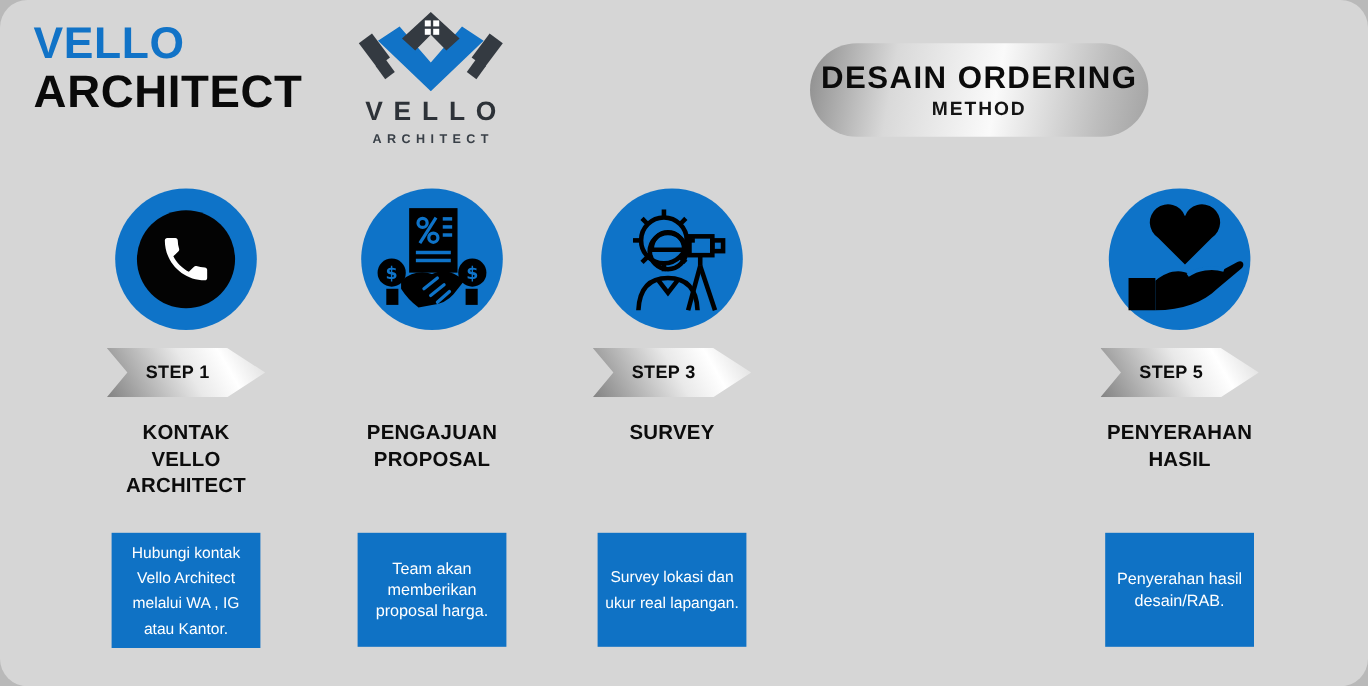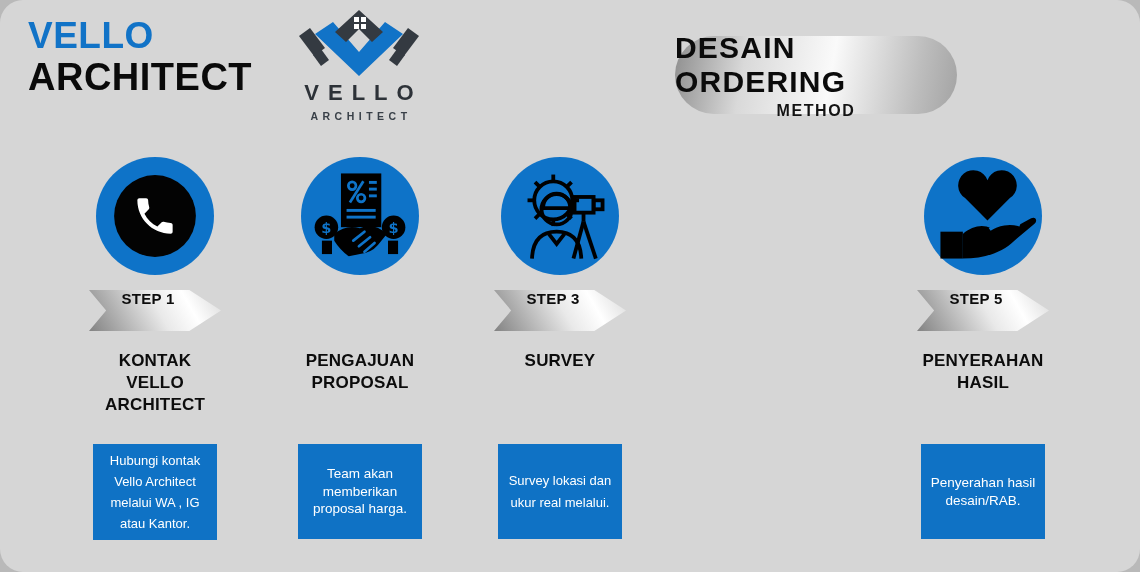--- a/index.html
+++ b/index.html
@@ -19,37 +19,37 @@
   .logo svg { display:block; margin:0 auto; }
   .logo-name { font-size:22px; font-weight:700; color:#2d3238; letter-spacing:9px; padding-left:9px; margin-top:4px; }
   .logo-sub  { font-size:10.5px; font-weight:700; color:#394048; letter-spacing:4.5px; padding-left:4px; margin-top:4px; }
 
   .badge {
     position:absolute; left:675px; top:36px; width:282px; height:78px;
     border-radius:39px;
     background:linear-gradient(100deg,#8d8d8d 0%,#d9d9d9 25%,#fafafa 55%,#bdbdbd 85%,#a3a3a3 100%);
     display:flex; flex-direction:column; align-items:center; justify-content:center; gap:3px;
   }
-  .badge-title { font-size:30px; font-weight:800; letter-spacing:1.2px; color:#0b0b0b; }
+  .badge-title { font-size:26px; font-weight:800; letter-spacing:1.2px; color:#0b0b0b; }
   .badge-sub   { font-size:16px; font-weight:700; letter-spacing:1.6px; color:#141414; }
 
   
   .col { position:absolute; top:157px; width:180px; height:400px; }
   .circle {
     position:absolute; top:0; left:31px; width:118px; height:118px;
     border-radius:50%; background:#0e73c8;
     display:flex; align-items:center; justify-content:center; overflow:visible;
   }
   .circle svg { overflow:visible; }
 
   .banner {
     position:absolute; top:133px; left:24px; width:132px; height:41px;
     background:linear-gradient(60deg,#828282 0%,#e9e9e9 52%,#ffffff 74%,#d9d9d9 100%);
     clip-path:polygon(0% 0%, 76% 0%, 100% 50%, 76% 100%, 0% 100%, 13% 50%);
-    display:flex; justify-content:center;
+    display:flex; align-items:center; justify-content:center;
     padding-left:17px; padding-right:31px;
   }
   .banner span { font-size:15px; font-weight:800; letter-spacing:.3px; color:#0c0c0c; white-space:nowrap; }
 
   .title {
     position:absolute; top:193px; left:0; width:100%;
     font-size:17px; font-weight:700; line-height:22px; color:#0c0c0c;
     text-align:center; white-space:pre-line; letter-spacing:.2px;
   }
 
@@ -172,21 +172,21 @@
           <line x1="71" y1="47" x2="71" y2="55"></line>
           <line x1="71" y1="55" x2="62" y2="88"></line>
           <line x1="71" y1="55" x2="82" y2="88"></line>
         </g>
       </svg>
     </div>
     <div class="banner">
       <span>STEP 3</span>
     </div>
     <h3 class="title">SURVEY</h3>
-    <div class="desc loose">Survey lokasi dan ukur real melalui.</div>
+    <div class="desc loose">Survey lokasi dan ukur real lapangan.</div>
   </section>
 
 
   <section class="col" style="left:893px">
     <div class="circle">
       <svg width="112" height="112" viewBox="0 0 100 100">
         <path d="M54 54 L34 34 a13.5 13.5 0 1 1 20 -16 a13.5 13.5 0 1 1 20 16 Z" fill="#000"></path>
         <path d="M12 64 H32 V88 H12 Z" fill="#000"></path>
         <path d="M32 88 V66 C40 59 50 57 57 61 C64 56 74 54 82 58 L93 52 C97 50 99 54 96 57 L78 72 C68 82 52 88 32 88 Z" fill="#000"></path>
         <path d="M56 62 C63 57 74 55 83 58" stroke="#0e73c8" stroke-width="2.8" fill="none"></path>

